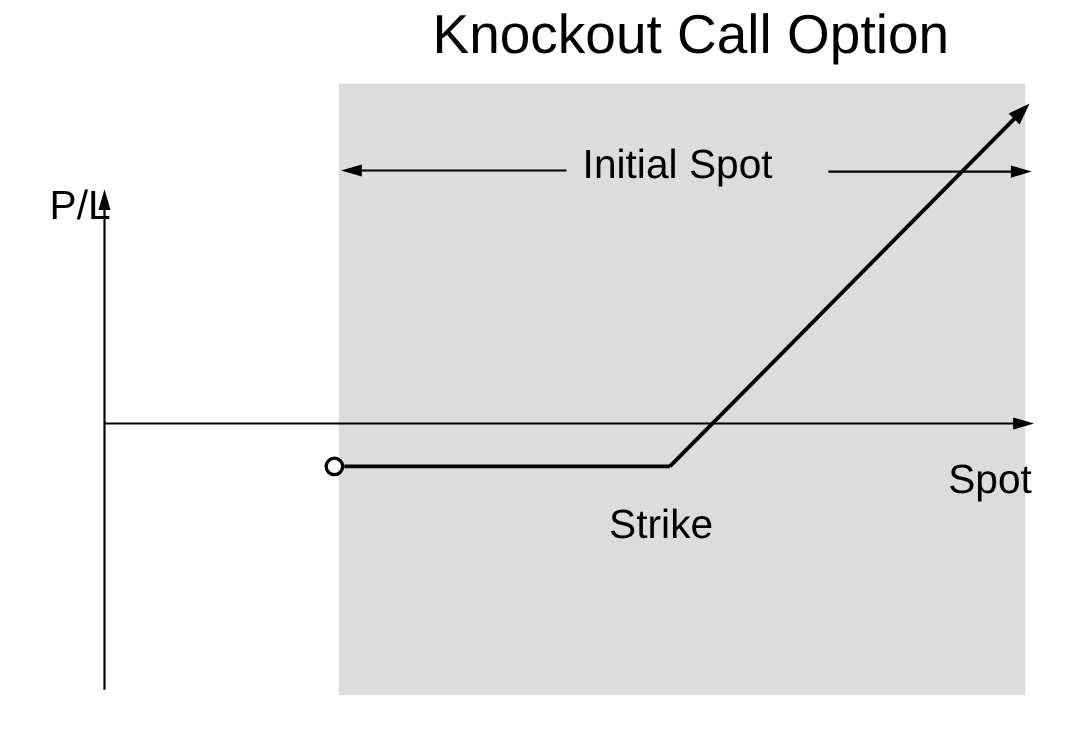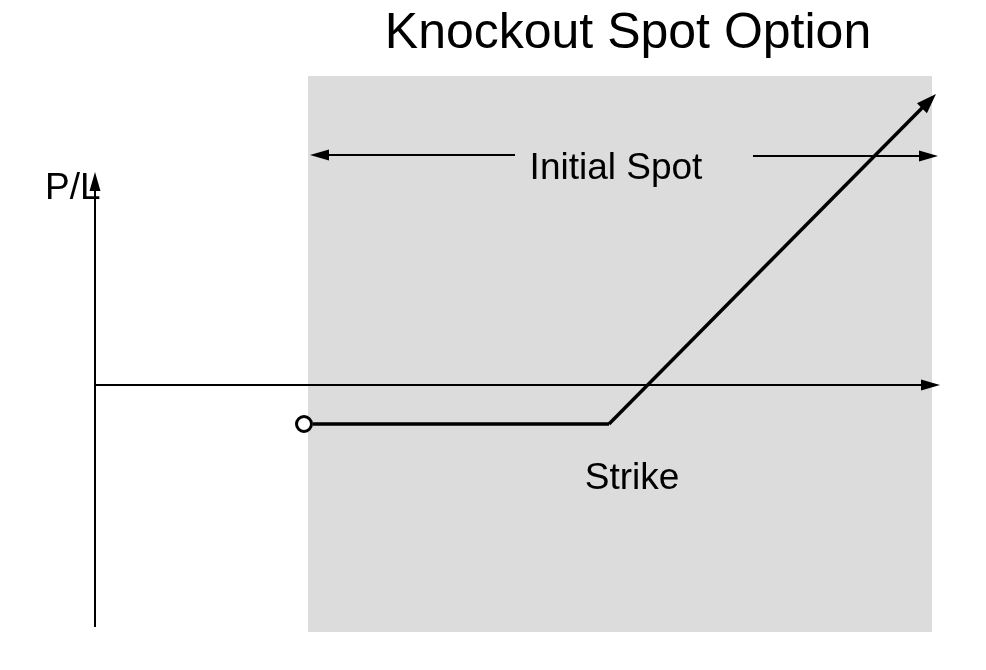--- a/index.html
+++ b/index.html
@@ -33,51 +33,50 @@
     transform: translateX(-50%);
     font-size: 50px;
   }
   .pl-label {
     top: 168px;
     left: 17px;
     font-size: 37px;
     margin-left: 28px;
   }
   .initial-spot-label {
-    top: 148px;
+    top: 131px;
     left: 616px;
     transform: translateX(-50%);
     font-size: 37px;
   }
   .outstrike-label {
     top: 458px;
     left: 334px;
     transform: translateX(-50%);
     font-size: 37px;
   }
   .strike-label {
     top: 458px;
     left: 601px;
     transform: translateX(-50%);
     font-size: 37px;
-    margin-left: 31px;
   }
   .spot-label {
     top: 417px;
     left: 900px;
     transform: translateX(-50%);
     font-size: 37px;
   }
 </style>
 </head>
 <body>
 
 <div class="canvas">
 
-  <div class="txt title">Knockout Spot Option</div>
+  <div class="txt title">Knockout Call Option</div>
 
   <svg class="chart-svg" width="986" height="670" viewBox="0 0 986 670" xmlns="http://www.w3.org/2000/svg">
 
     <rect x="308" y="76" width="624" height="556" fill="#DCDCDC"></rect>
 
     <line x1="95" y1="385" x2="924" y2="385" stroke="#000000" stroke-width="2"></line>
     <polygon points="0,0 -19,5.5 -19,-5.5" transform="translate(940,385)" fill="#000000"></polygon>
 
     <line x1="95" y1="627" x2="95" y2="186" stroke="#000000" stroke-width="2"></line>
     <polygon points="0,0 -19,5.5 -19,-5.5" transform="translate(95,172) rotate(-90)" fill="#000000"></polygon>
@@ -89,14 +88,15 @@
 
     <line x1="313" y1="424" x2="609" y2="424" stroke="#000000" stroke-width="3.5"></line>
     <line x1="609" y1="424" x2="924" y2="106" stroke="#000000" stroke-width="3.5"></line>
     <polygon points="0,0 -20,7 -20,-7" transform="translate(936,94) rotate(-45.3)" fill="#000000"></polygon>
     <circle cx="304" cy="424" r="7.5" fill="#ffffff" stroke="#000000" stroke-width="3"></circle>
   </svg>
 
   <div class="txt pl-label">P/L</div>
   <div class="txt initial-spot-label">Initial Spot</div>
   <div class="txt strike-label">Strike</div>
+  <div class="txt spot-label">Spot</div>
 
 </div>
 
 </body></html>

